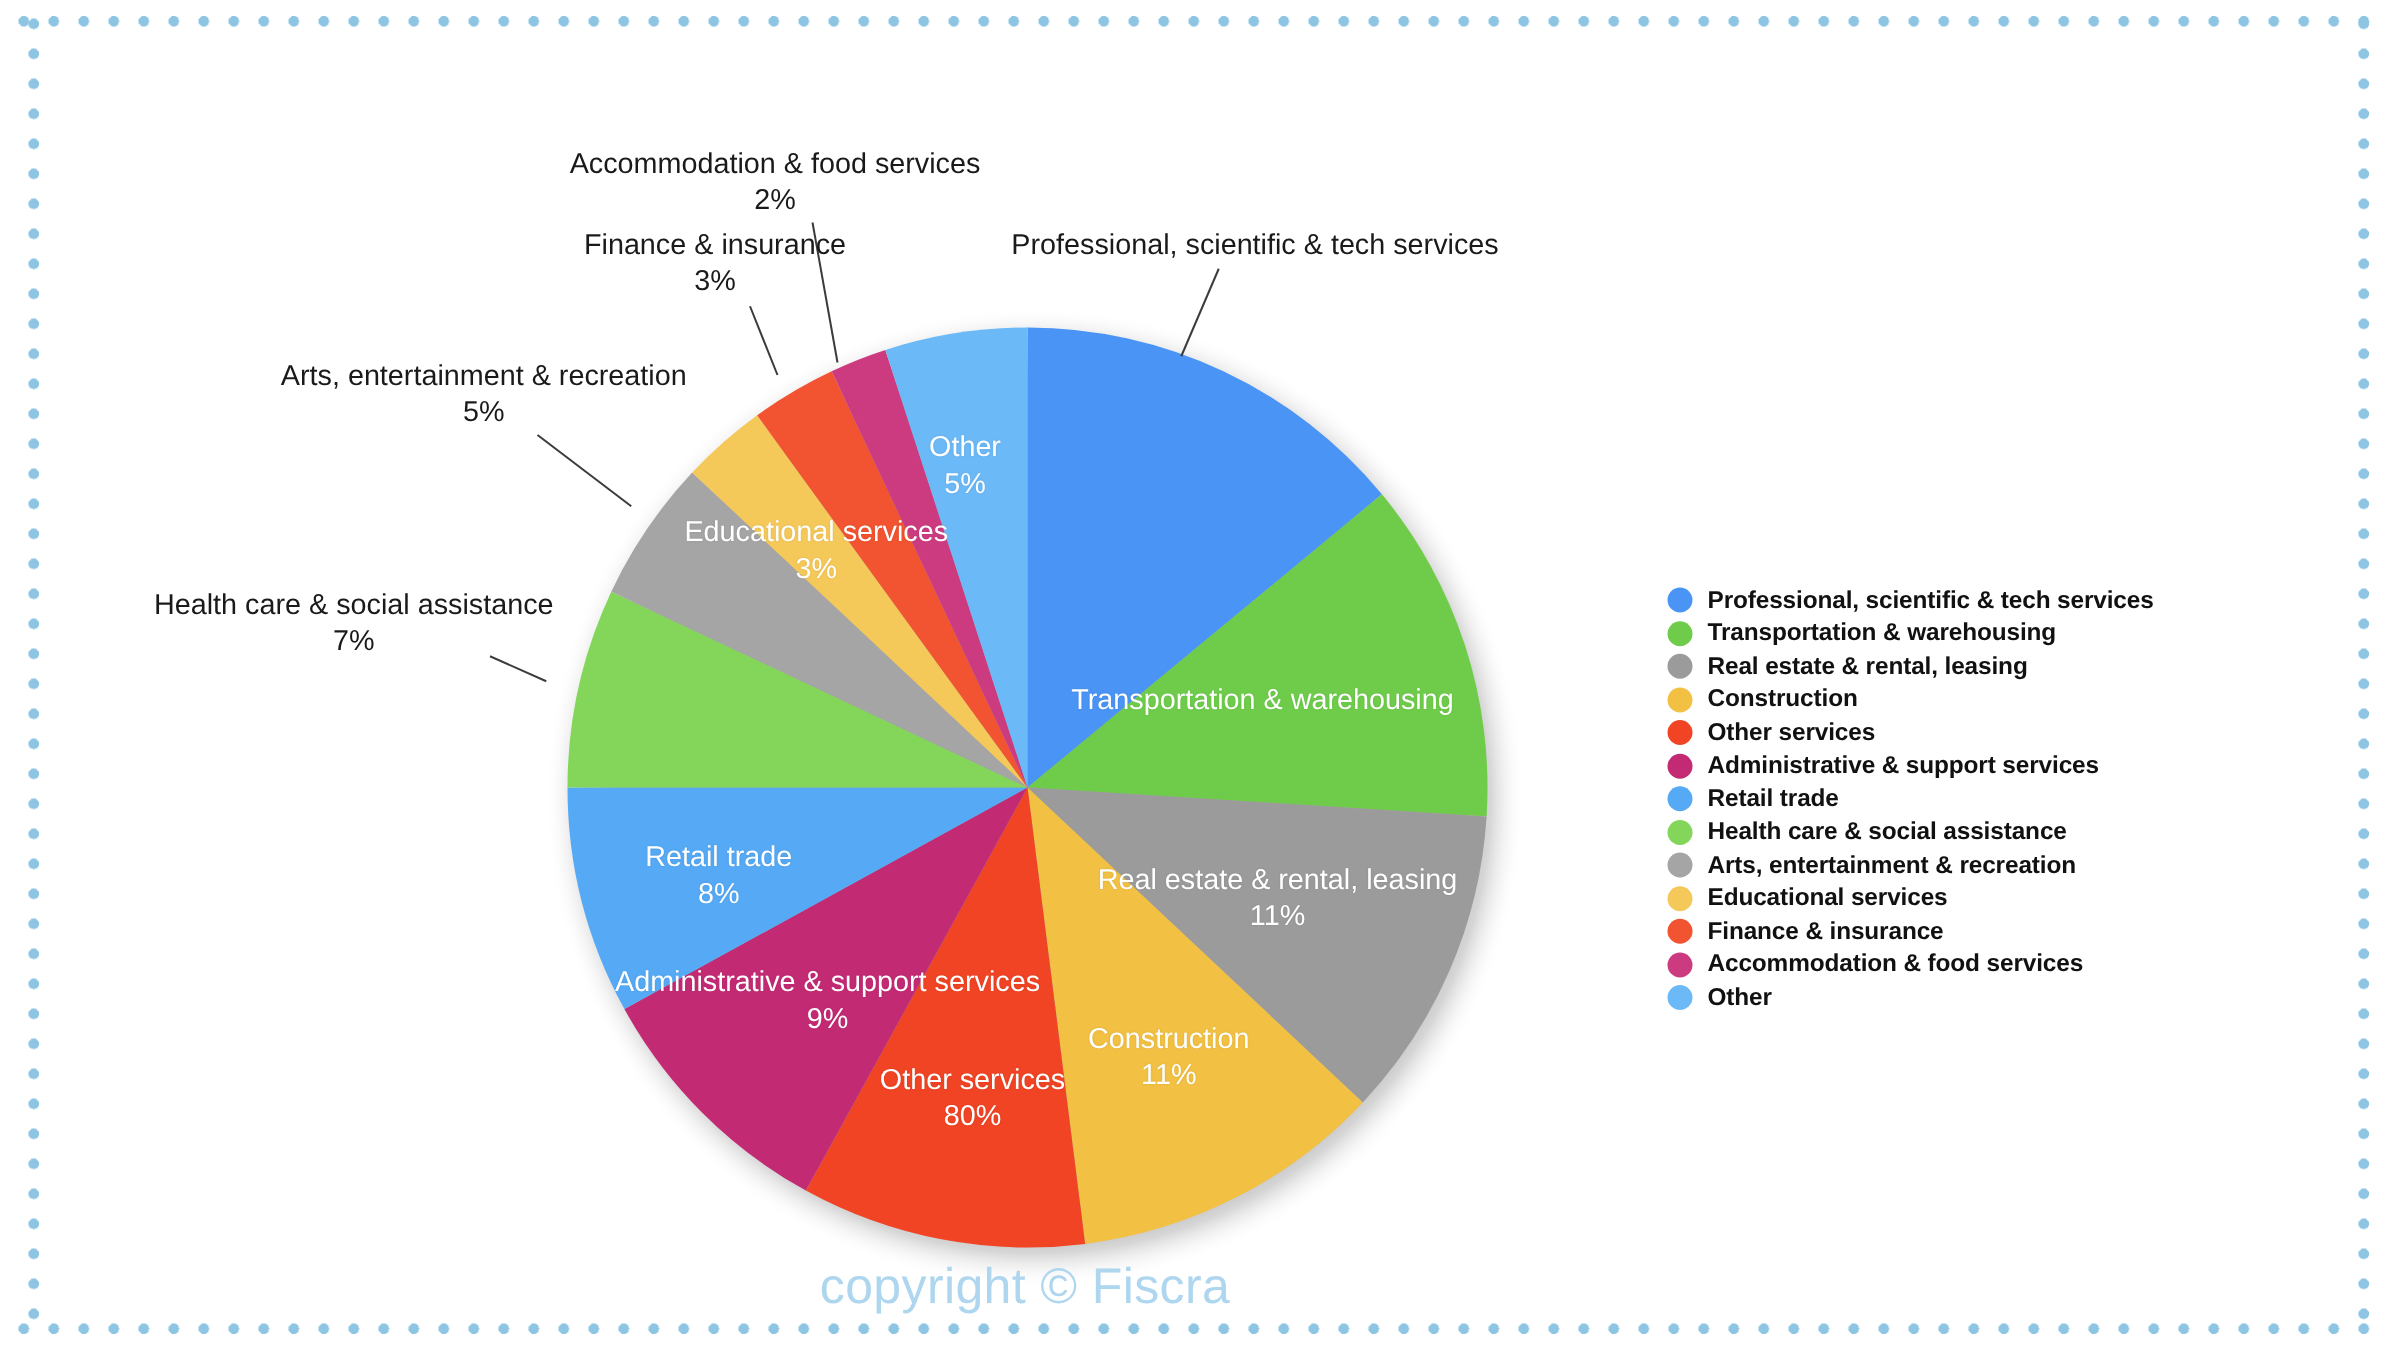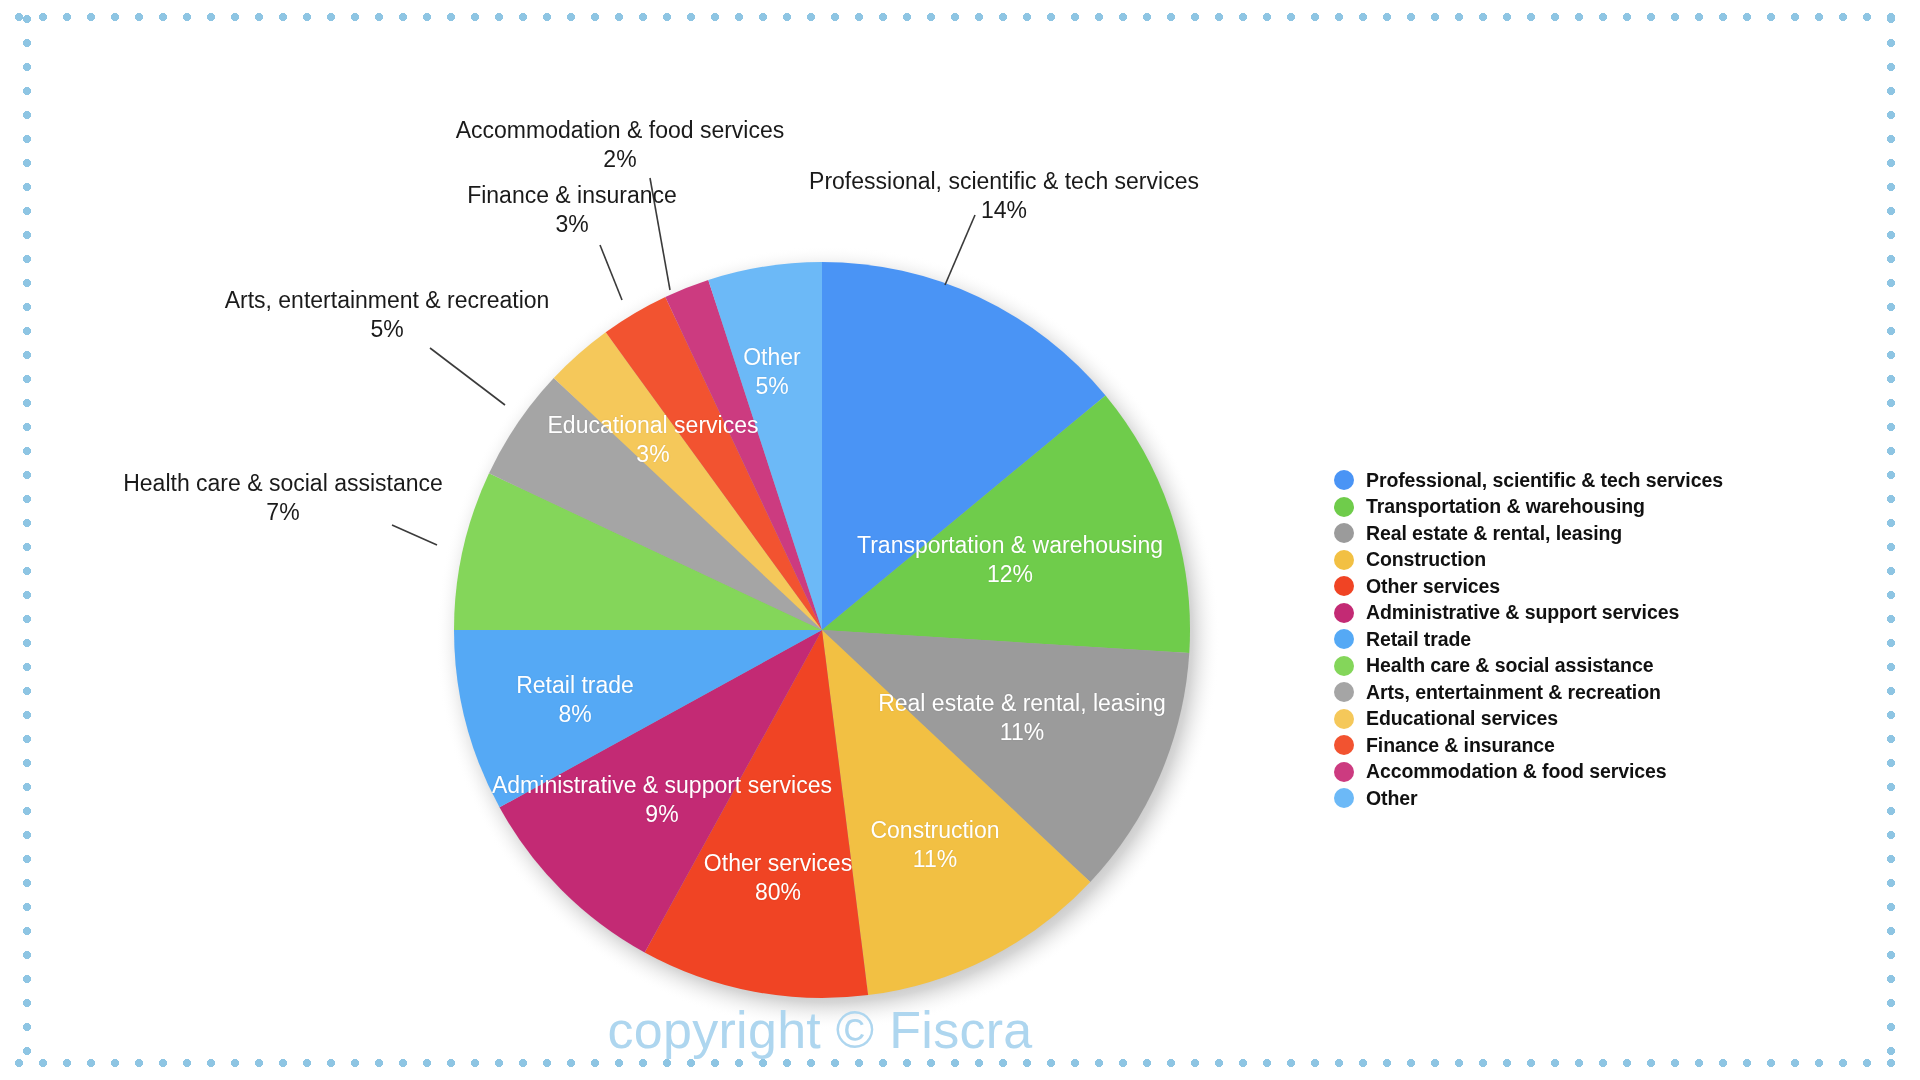--- a/index.html
+++ b/index.html
@@ -107,21 +107,21 @@
     white-space: nowrap;
     letter-spacing: -0.1px;
   }
 
   
   #watermark {
     position: absolute;
     left: 820px;
     top: 1030px;
     transform: translate(-50%, -50%);
-    font-size: 52px;
+    font-size: 40px;
     color: #aed6ef;
     white-space: nowrap;
     letter-spacing: 0.3px;
   }
 </style>
 </head>
 <body>
 
 <div id="frame">
   <div class="dot-row dot-top"></div>
@@ -160,21 +160,20 @@
         <line x1="975" y1="215" x2="945" y2="285" stroke="#3b3b3b" stroke-width="1.6"></line>
         <line x1="392" y1="525" x2="437" y2="545" stroke="#3b3b3b" stroke-width="1.6"></line>
         <line x1="430" y1="348" x2="505" y2="405" stroke="#3b3b3b" stroke-width="1.6"></line>
         <line x1="600" y1="245" x2="622" y2="300" stroke="#3b3b3b" stroke-width="1.6"></line>
         <line x1="650" y1="178" x2="670" y2="290" stroke="#3b3b3b" stroke-width="1.6"></line>
       </g>
   </svg>
   <div id="inner-labels">
       <div class="slice-label" style="left: 1010px; top: 560px;">
         <div>Transportation &amp; warehousing</div>
-        <div>12%</div>
       </div>
       <div class="slice-label" style="left: 1022px; top: 718px;">
         <div>Real estate &amp; rental, leasing</div>
         <div>11%</div>
       </div>
       <div class="slice-label" style="left: 935px; top: 845px;">
         <div>Construction</div>
         <div>11%</div>
       </div>
       <div class="slice-label" style="left: 778px; top: 878px;">
@@ -194,21 +193,20 @@
         <div>3%</div>
       </div>
       <div class="slice-label" style="left: 772px; top: 372px;">
         <div>Other</div>
         <div>5%</div>
       </div>
     </div>
   <div id="outer-labels">
       <div class="outer-label" style="left: 1004px; top: 196px;">
         <div>Professional, scientific &amp; tech services</div>
-        <div>14%</div>
       </div>
       <div class="outer-label" style="left: 283px; top: 498px;">
         <div>Health care &amp; social assistance</div>
         <div>7%</div>
       </div>
       <div class="outer-label" style="left: 387px; top: 315px;">
         <div>Arts, entertainment &amp; recreation</div>
         <div>5%</div>
       </div>
       <div class="outer-label" style="left: 572px; top: 210px;">

